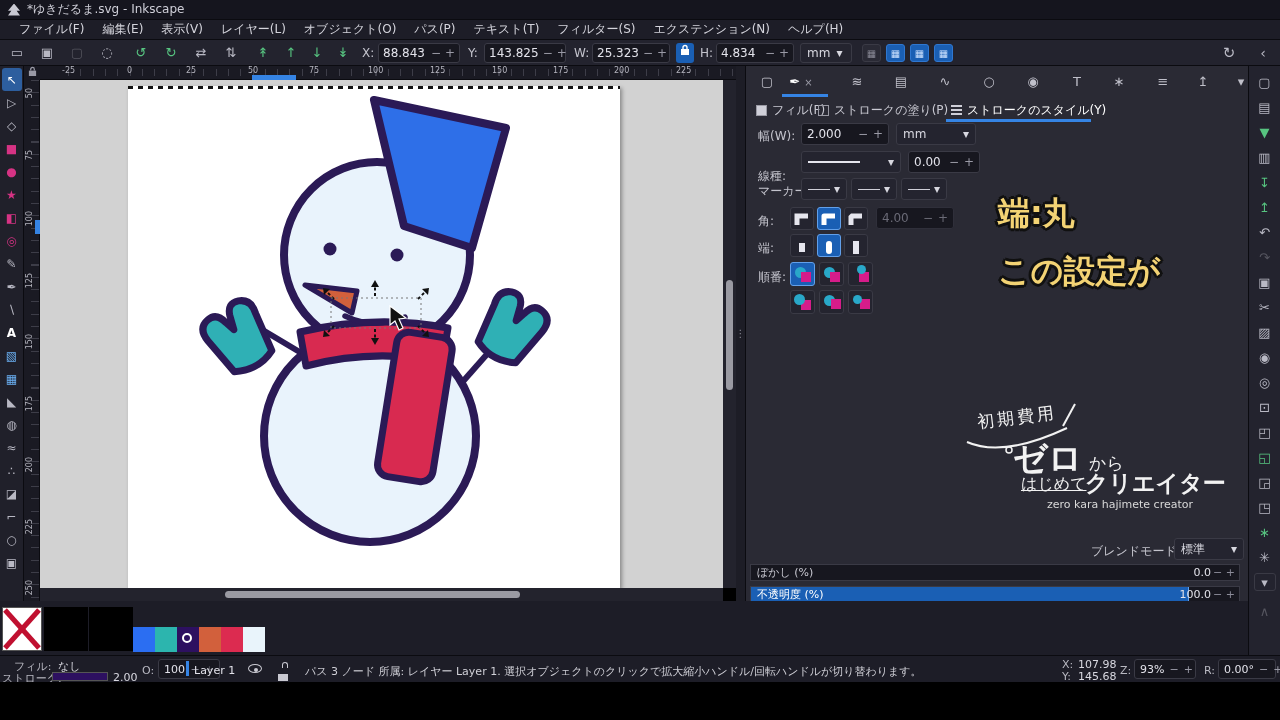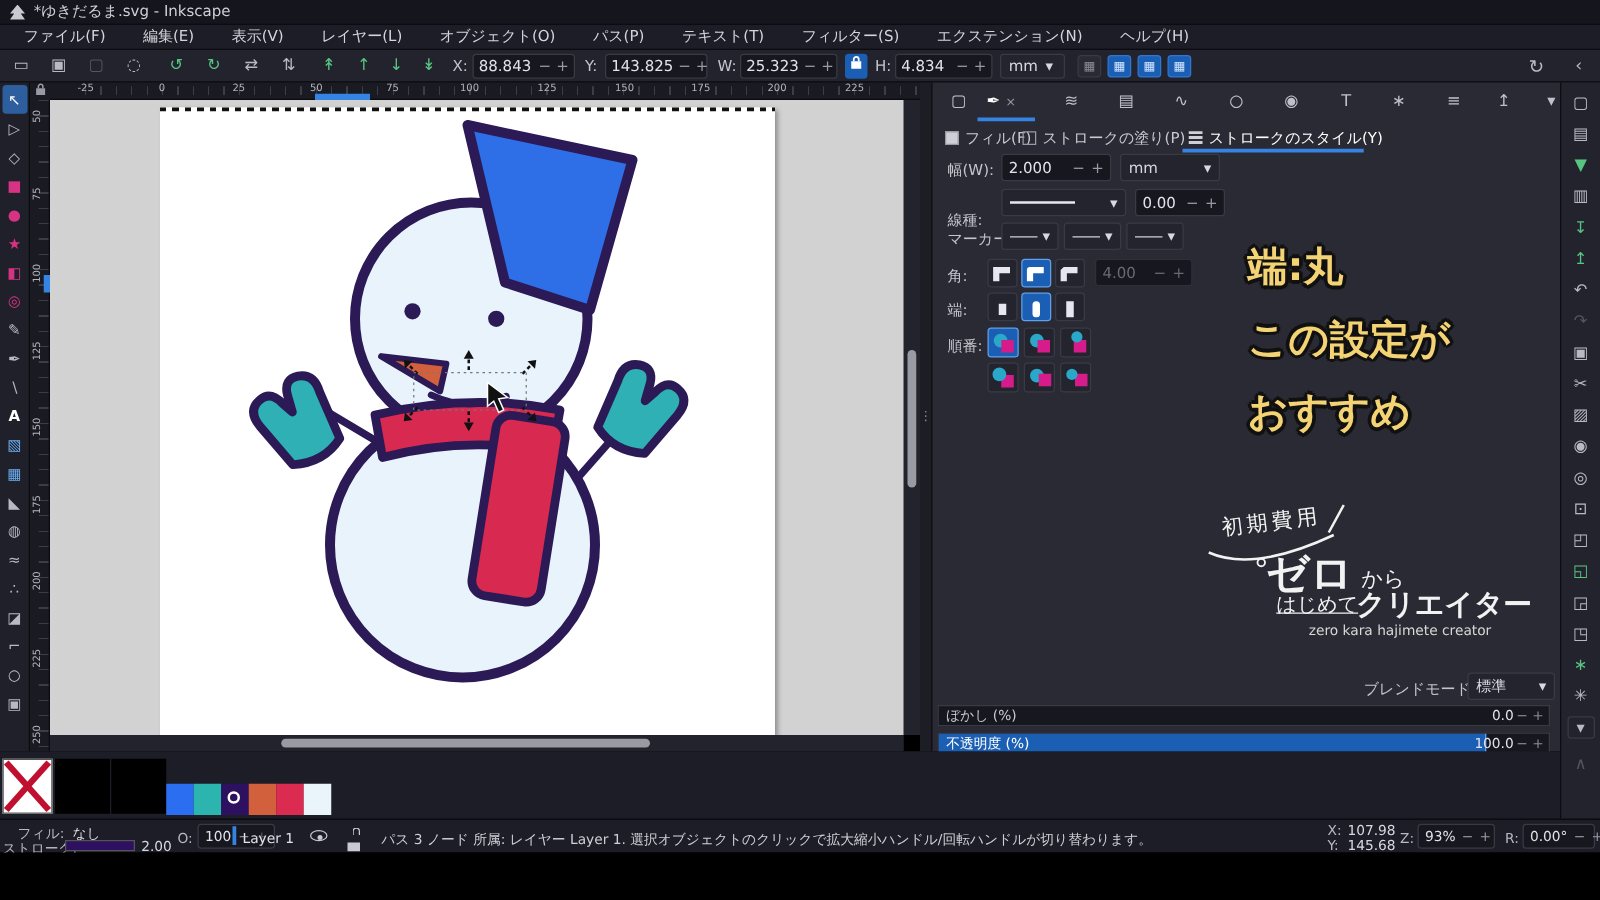--- a/index.html
+++ b/index.html
@@ -3,21 +3,21 @@
 <meta charset="utf-8">
 <style>
   * { margin:0; padding:0; box-sizing:border-box; }
   html,body { width:1280px; height:720px; overflow:hidden; background:#000; }
   body { font-family:"DejaVu Sans","Liberation Sans",sans-serif; font-size:12px; color:#cfcfd8; position:relative; }
   .abs { position:absolute; }
 
   
   #titlebar { left:0; top:0; width:1280px; height:20px; background:#15151e; display:flex; align-items:center; gap:7px; padding-left:8px; border-bottom:1px solid #0b0b10; }
   #titlebar .logo { width:12px; height:12px; background:#c9c9d2; clip-path:polygon(50% 0,100% 60%,72% 60%,100% 100%,0 100%,28% 60%,0 60%); }
-  #menubar { left:0; top:20px; width:1280px; height:20px; background:#1d1d27; display:flex; align-items:center; gap:12px; padding-left:10px; border-bottom:1px solid #0b0b10; }
+  #menubar { left:0; top:20px; width:1280px; height:20px; background:#1d1d27; display:flex; align-items:center; gap:0; padding-left:10px; border-bottom:1px solid #0b0b10; }
   .menu-item { padding:2px 9px; color:#d4d4dc; cursor:default; }
   #cmdbar { left:0; top:40px; width:1280px; height:26px; background:#23232e; border-bottom:1px solid #0b0b10; }
   .tbicon { position:absolute; top:3px; width:22px; height:20px; text-align:center; line-height:20px; color:#b9b9c4; font-size:13px; }
   .tbicon.green { color:#57c480; }
   .tbicon.dim { color:#55555f; }
   .fldlbl { position:absolute; top:6px; color:#c4c4cd; font-size:12px; }
   .spinbox { position:absolute; top:3px; height:20px; background:#17171f; border:1px solid #3a3a45; border-radius:3px; color:#e2e2ea; display:flex; align-items:center; padding:0 4px; gap:4px; }
   .spinbox .val { flex:1; }
   .spinbox .mm1,.spinbox .pp1 { color:#9a9aa6; font-size:12px; }
   .unitsel { position:absolute; top:3px; height:20px; background:#24242f; border:1px solid #3a3a45; border-radius:3px; color:#d8d8e0; display:flex; align-items:center; gap:6px; padding:0 6px; }
@@ -450,21 +450,20 @@
     <div id="opacity-fill"></div>
     <span class="lbl" style="z-index:2;color:#fff">不透明度 (%)</span>
     <span class="val">100.0</span>
     <span class="pm"><span>−</span> <span>+</span></span>
   </div>
 </div>
 
 <div class="abs" id="tips">
   <div>端:丸</div>
   <div>この設定が</div>
-  <div>おすすめ</div>
 </div>
 <div class="abs" id="logo">
   <svg class="swoosh" width="130" height="70" viewBox="0 0 130 70">
     <path d="M4 44 Q40 60 104 30" fill="none" stroke="#f2f2f2" stroke-width="2"></path>
     <path d="M100 28 L112 6" fill="none" stroke="#f2f2f2" stroke-width="2"></path>
     <circle cx="46" cy="52" r="3" fill="none" stroke="#f2f2f2" stroke-width="1.5"></circle>
   </svg>
   <span class="hand">初期費用</span>
   <span class="l1">ゼロ</span>
   <span class="l1s">から</span>

